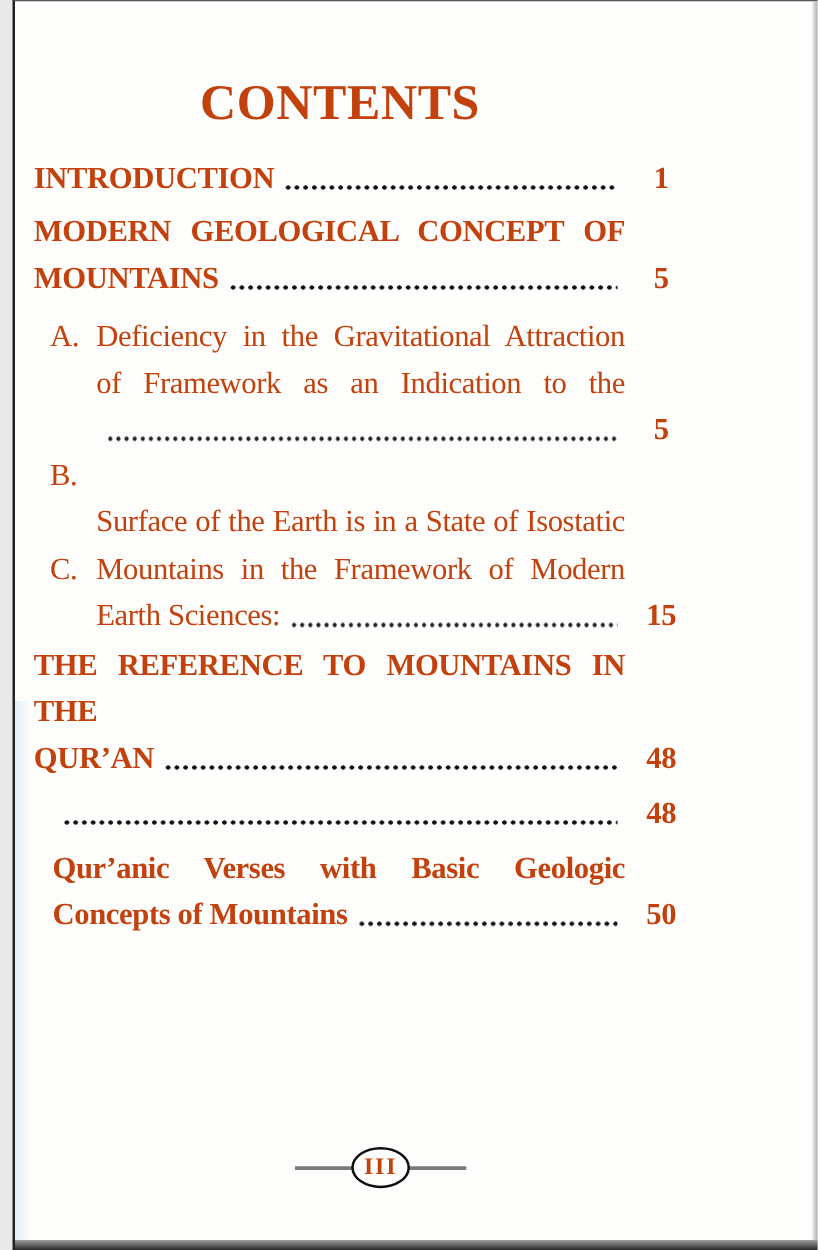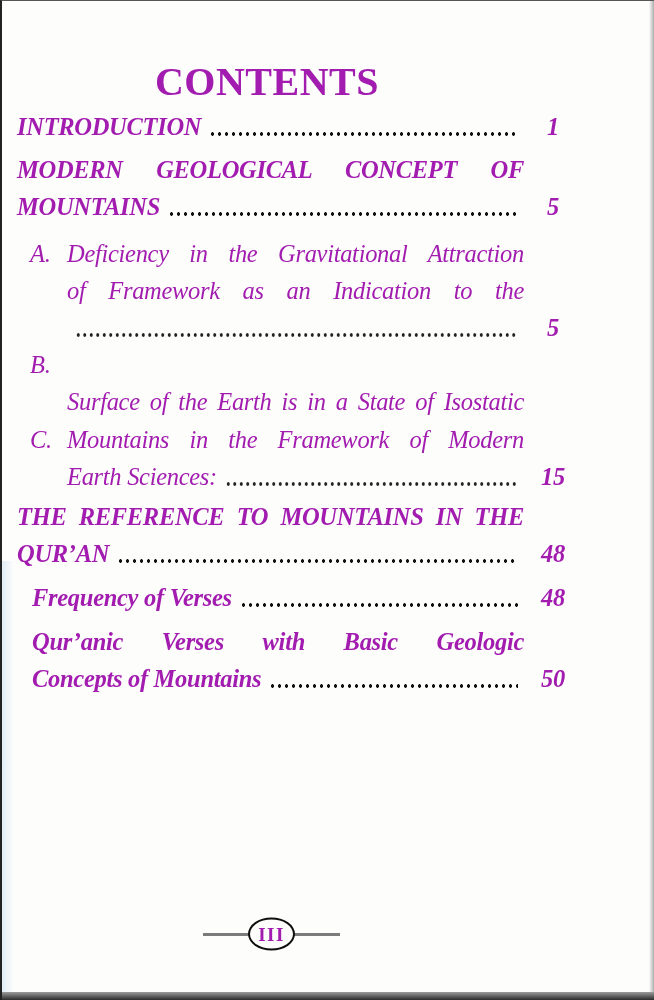--- a/index.html
+++ b/index.html
@@ -9,21 +9,22 @@
     font-family:"Liberation Serif", serif;
     position:relative;
     overflow:hidden;
   }
   .page{
     position:absolute;inset:0;
     background:#fdfdfc;
     border-left:2px solid #222;
     border-top:1px solid #555;
     box-sizing:border-box;
-    color:#a21caf;
+    color:#c2410c;
+    margin-left:10px;
   }
   .edge-right{
     position:absolute;top:0;bottom:0;right:0;width:5px;
     background:linear-gradient(to left,#adadad,rgba(200,200,200,0));
   }
   .edge-bottom{
     position:absolute;left:0;right:0;bottom:0;height:8px;
     background:linear-gradient(to bottom,#9c9c9c,#2b2b2b);
   }
   .left-tint{
@@ -31,24 +32,23 @@
     background:linear-gradient(to right,rgba(185,215,240,.40),rgba(185,215,240,0));
   }
   .title{
     position:absolute;top:32px;left:0;right:0;
     text-align:center;
     transform:translateX(-61px);
     font-size:40px;line-height:44px;
     font-weight:bold;letter-spacing:.5px;
   }
   #toc{
-    position:absolute;top:0;left:0;right:0;
-    padding:107px 78px 0 15px;
+    position:absolute;top:16px;left:0;right:0;
+    padding:107px 102px 0 15px;
     box-sizing:border-box;
-    font-style:italic;
   }
   .entry{margin:0;}
   .entry:nth-child(2){margin-top:6px;}
   .entry:nth-child(3){margin-top:10px;}
   .entry:nth-child(4){margin-top:0;}
   .entry:nth-child(5){margin-top:1px;}
   .entry:nth-child(6){margin-top:3px;}
   .entry:nth-child(7){margin-top:7px;}
   .entry:nth-child(8){margin-top:7px;}
   .line{
@@ -79,21 +79,21 @@
   .heading .leader,.subheading .leader{
     background-image:radial-gradient(circle, #111 1.6px, rgba(0,0,0,0) 2px);
     background-size:7px 4.2px;
     background-position:left 0 bottom 9px;
   }
   .pagenum{
     flex:0 0 46px;margin-left:6px;
     text-align:center;font-weight:bold;white-space:nowrap;
   }
   .footer{
-    position:absolute;left:201px;top:918px;width:137px;height:30px;
+    position:absolute;left:224px;top:918px;width:137px;height:30px;
   }
   .footer-rule{
     position:absolute;left:0;right:0;top:14px;height:2.5px;
     background:#7b7b7b;
   }
   .footer-oval{
     position:absolute;left:45px;top:50%;transform:translateY(-50%);
     width:47px;height:33px;box-sizing:border-box;
     border:2.5px solid #0e0e0e;border-radius:50%;
     background:#fdfdfc;
@@ -169,21 +169,20 @@
           <span class="pagenum"></span>
         </div>
         <div class="line">
           <span class="text nowrap">QUR’AN</span>
           <span class="leader"></span>
           <span class="pagenum">48</span>
         </div>
       </div>
       <div class="entry subheading">
         <div class="line">
-          <span class="text nowrap">Frequency of Verses</span>
           <span class="leader"></span>
           <span class="pagenum">48</span>
         </div>
       </div>
       <div class="entry subheading">
         <div class="line">
           <span class="text justify">Qur’anic Verses with Basic Geologic</span>
           <span class="pagenum"></span>
         </div>
         <div class="line">

